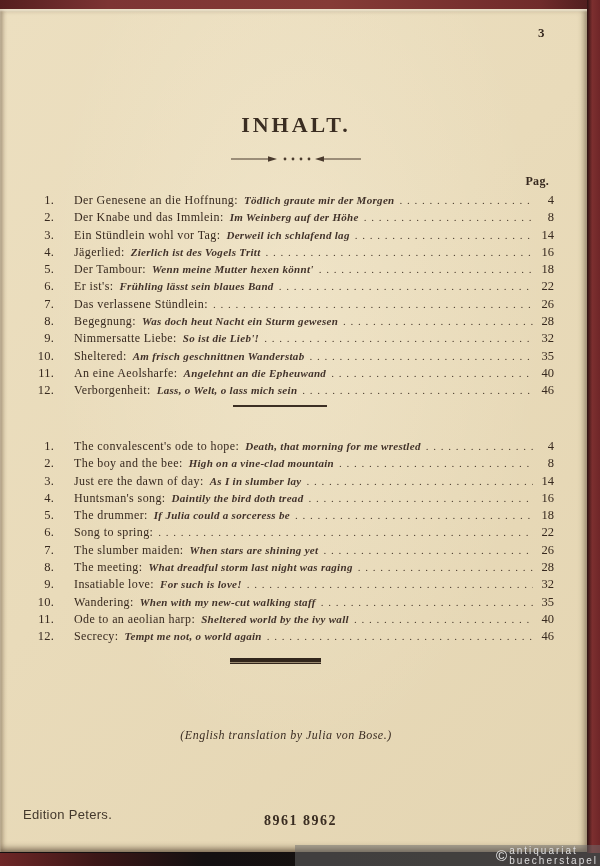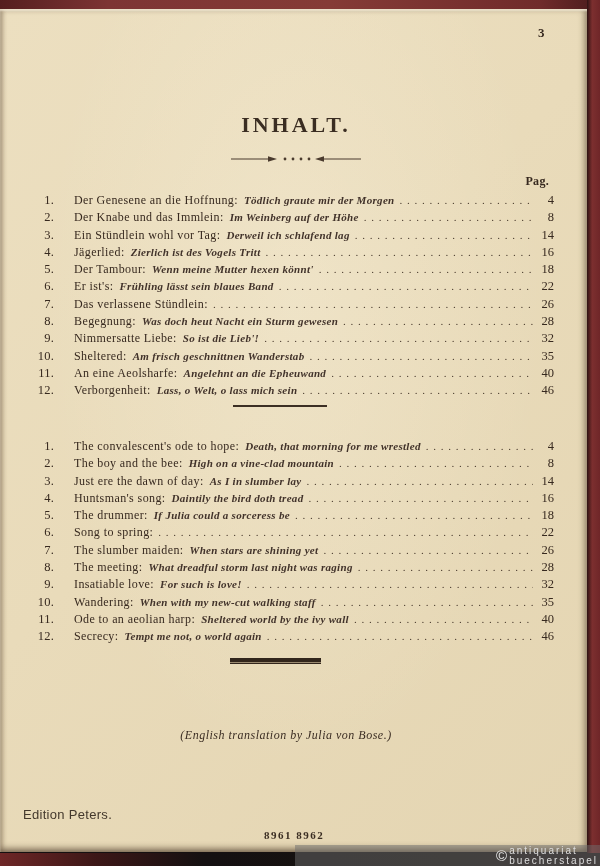--- a/index.html
+++ b/index.html
@@ -58,21 +58,21 @@
 
   .rule-thin{position:absolute;left:233px;top:396px;width:94px;height:2px;background:#3c2f24;}
   .rule-thick{position:absolute;left:230px;top:649px;width:91px;height:6px;
     background:linear-gradient(to bottom,#32261c 0 4px,#9a8a70 4px 5px,#32261c 5px 6px);}
 
   .credit{position:absolute;left:0;top:719px;width:540px;text-align:center;
     font-style:italic;font-size:12px;letter-spacing:.5px;color:#3b2d23;margin-left:16px;}
 
   .publisher{position:absolute;left:23px;top:798px;
     font-family:"Liberation Sans", sans-serif;font-size:13px;color:#43382c;letter-spacing:.3px;}
-  .plate{position:absolute;left:264px;top:804px;font-size:11px;font-weight:700;letter-spacing:1.5px;color:#3a2d22;margin-top:16px;}
+  .plate{position:absolute;left:264px;top:804px;font-size:14px;font-weight:700;letter-spacing:1.5px;color:#3a2d22;}
 
   
   .wm{
     position:absolute;right:0;bottom:0;width:305px;height:21px;
     background:rgba(110,110,110,0.5);
     display:flex;align-items:center;justify-content:flex-end;
     font-family:"Liberation Sans", sans-serif;color:#dedede;
   }
   .wm-c{font-size:15px;line-height:15px;margin-right:2px;color:#e6e6e6;}
   .wm-lines{display:flex;flex-direction:column;margin-right:2px;}

